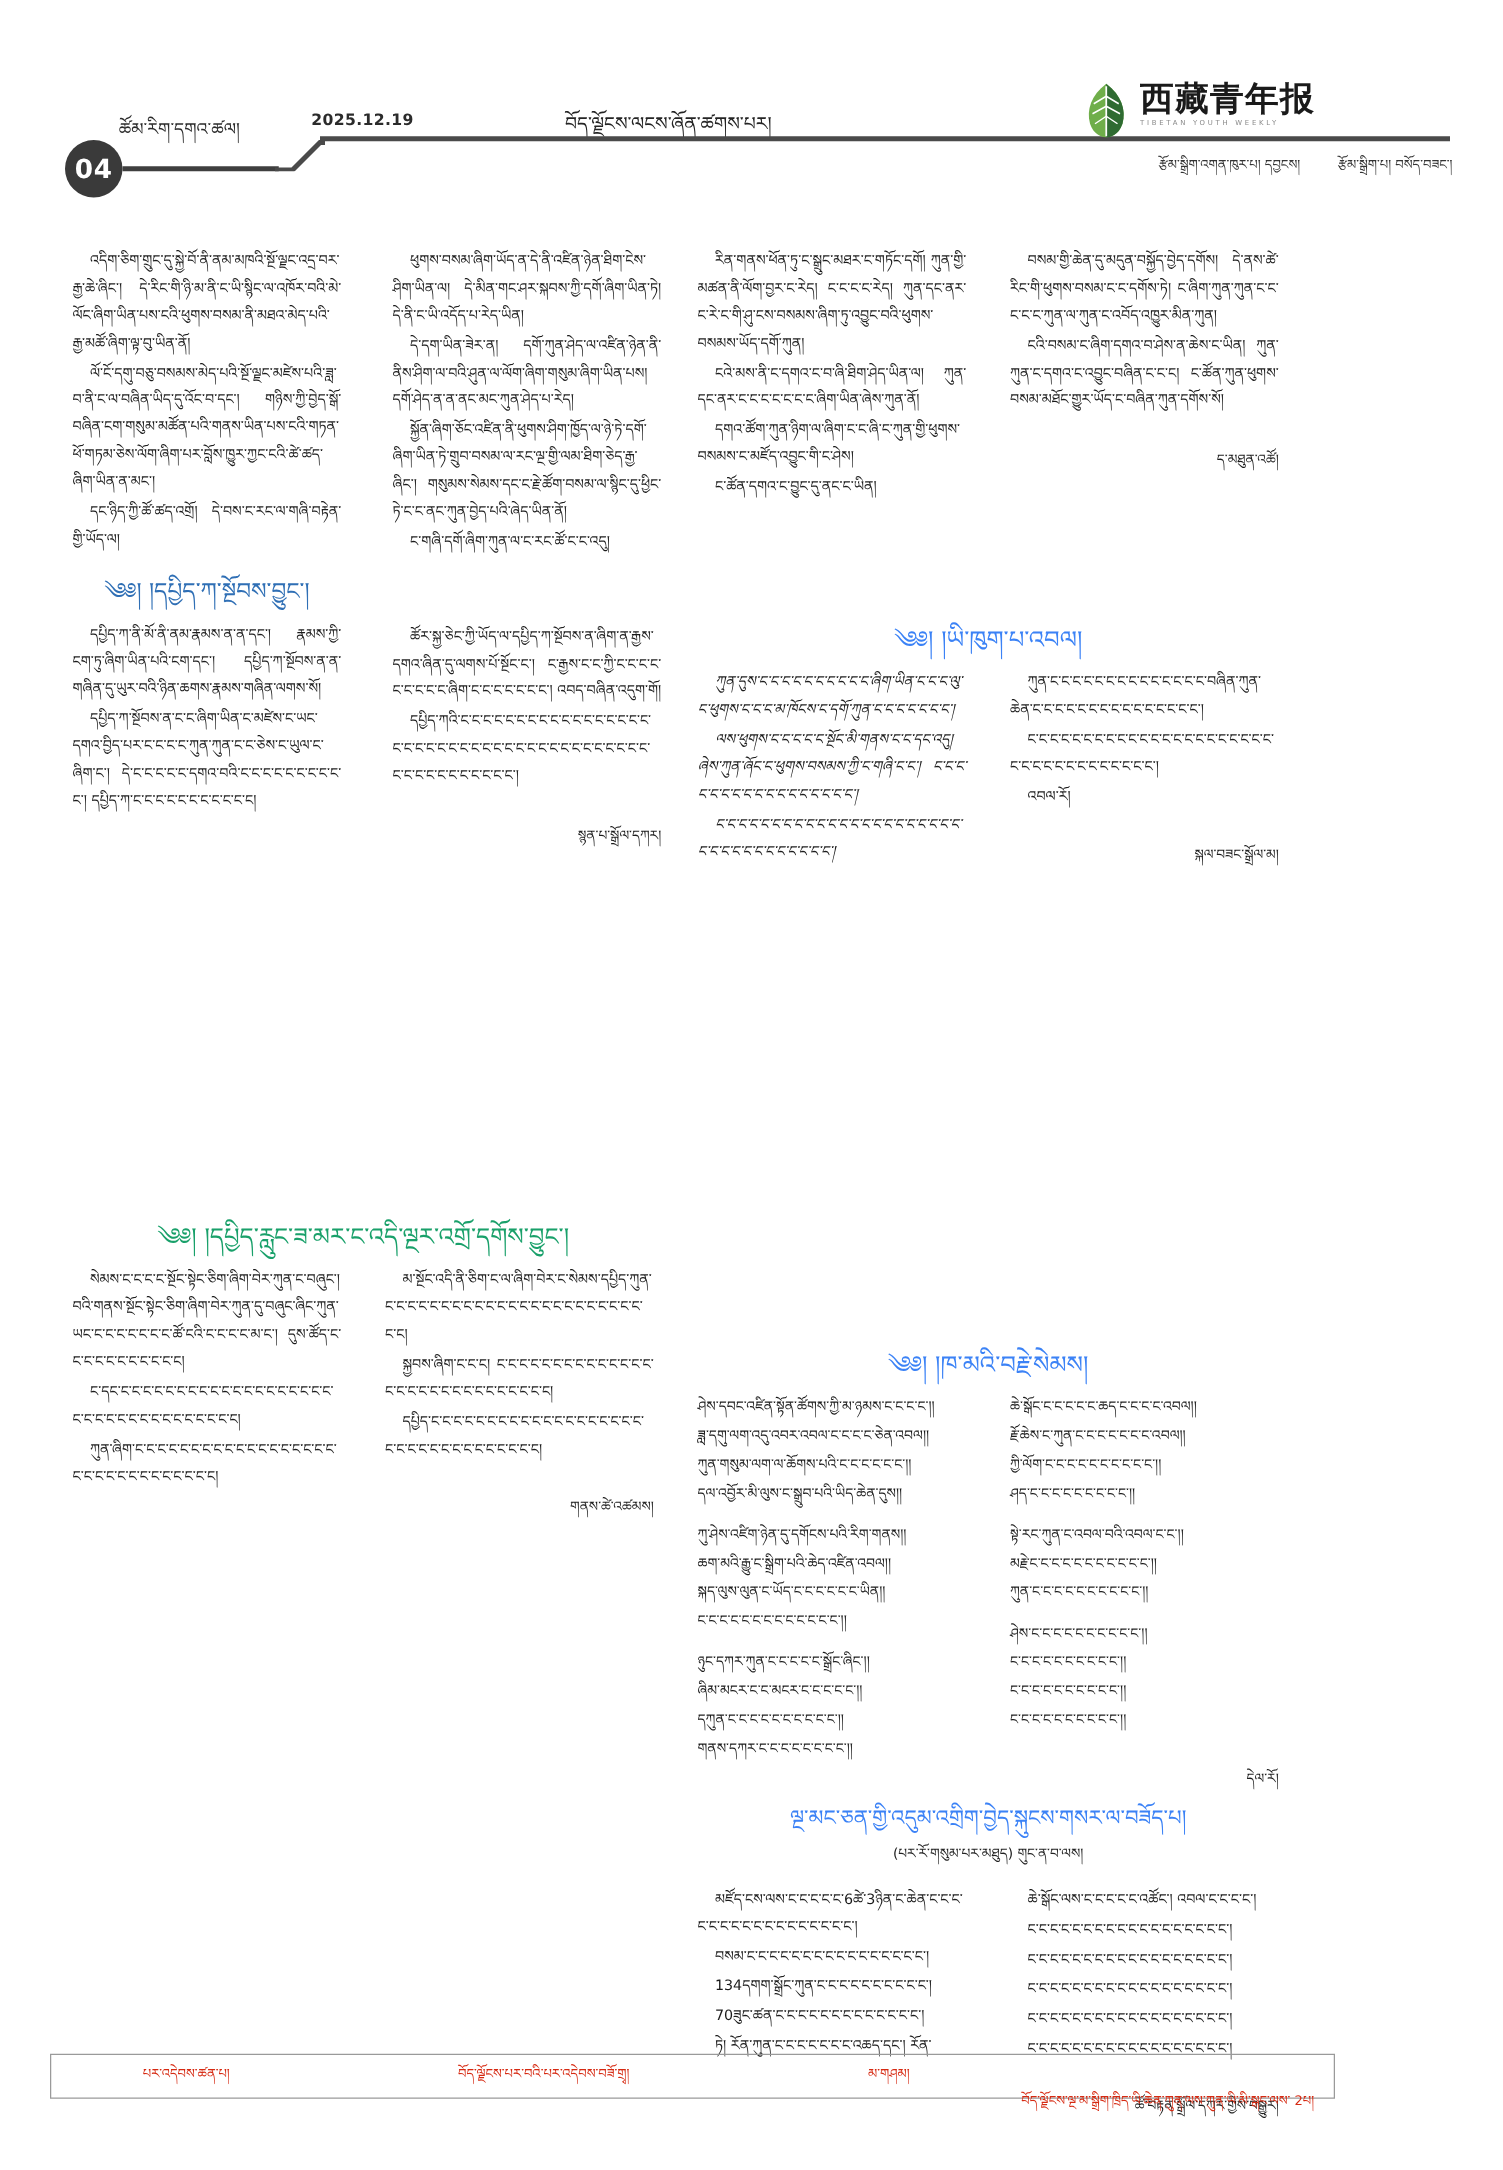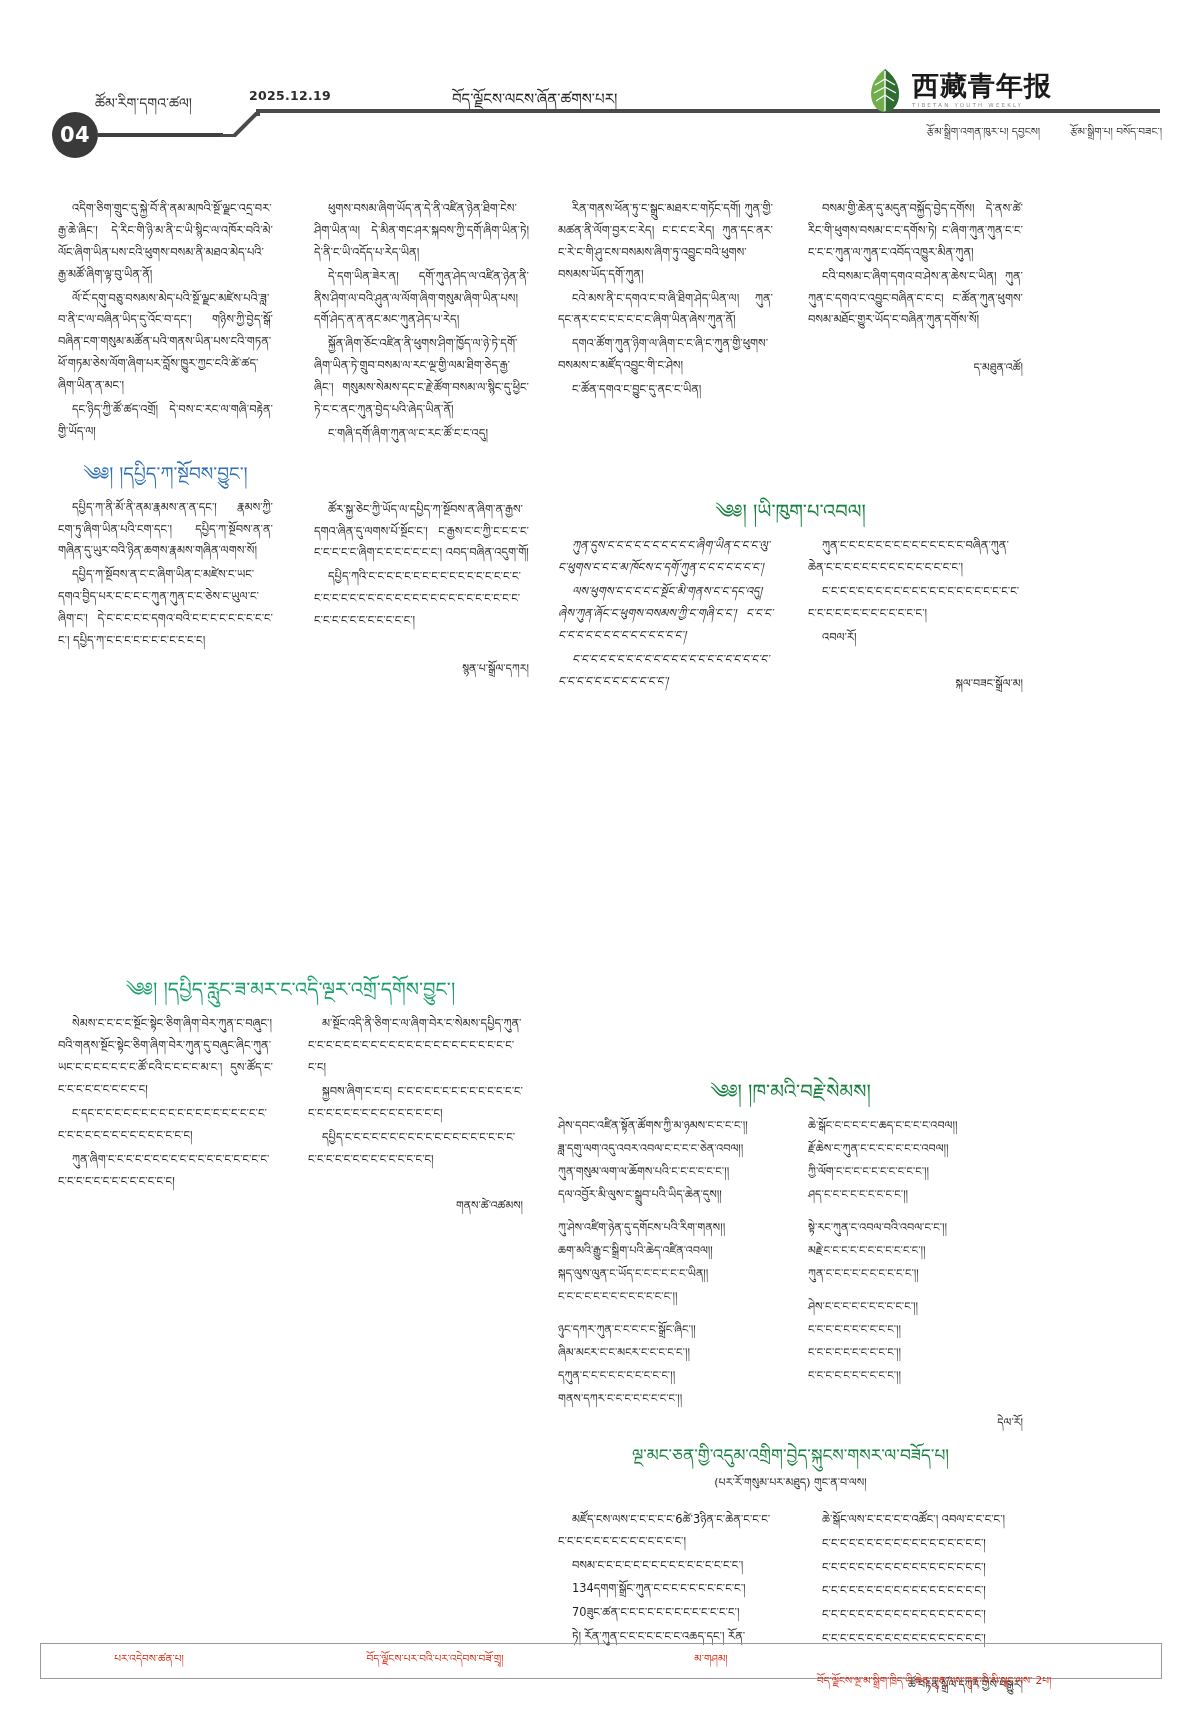--- a/index.html
+++ b/index.html
@@ -30,21 +30,21 @@
   }
   .mast-tib-center{
     position:absolute;left:452px;top:82px;font-size:15px;color:#242424;white-space:nowrap;
   }
   
   .rule-left{position:absolute;left:98px;top:133px;width:125px;height:4px;background:#3f3f3f;}
   .rule-diag{position:absolute;left:220px;top:112px;width:40px;height:25px;}
   .rule-right{position:absolute;left:256px;top:109px;width:904px;height:4px;background:#4a4a4a;}
 
   
-  .logo-wrap{position:absolute;left:868px;top:66px;width:295px;height:48px;display:flex;align-items:center;gap:10px;}
+  .logo-wrap{position:absolute;left:868px;top:66px;width:295px;height:48px;display:flex;gap:10px;}
   .leaf{width:34px;height:44px;position:relative;}
   .brand-cn{
     font-family:"DejaVu Sans","Liberation Sans",sans-serif;
     font-size:27px;font-weight:bold;color:#1a1a1a;letter-spacing:1px;line-height:1;
   }
   .brand-sub{font-size:5.5px;color:#8a8a8a;letter-spacing:2.2px;margin-top:3px;}
 
   .mast-credits{
     position:absolute;right:40px;top:120px;display:flex;gap:30px;
     font-size:10.5px;color:#333;white-space:nowrap;
@@ -64,36 +64,36 @@
     font-size:11.4px;line-height:1.92;color:#1b1b1b;text-align:justify;
     word-break:break-word;
   }
   .tib p{margin:0 0 0 0;text-indent:14px;}
   .tib p+p{margin-top:2px;}
 
   
   .sec-head{text-align:center;font-size:18.5px;margin:18px 0 10px 0;line-height:1.4;}
   .sec-head.blue{color:#2f6fb5;}
   .sec-head.green{color:#19a06a;}
-  .sec-head.orange{color:#15803d;}
+  .sec-head.orange{color:#3b82f6;}
   .sec-head.wide{font-size:19.5px;}
   .sec-sub{text-align:center;font-size:11px;color:#222;margin:2px 0 8px 0;}
   .byline{text-align:right;font-size:11px;color:#1b1b1b;margin-top:24px;}
 
   
   .span2{position:absolute;width:465px;}
   .span2.left{left:0;}
   .span2.right{left:500px;}
 
   
   .verse{font-size:11.2px;line-height:2.05;color:#1b1b1b;text-align:left;}
 
   
   .footer{
-    position:absolute;left:40px;top:1643px;width:1122px;height:36px;
+    position:absolute;left:40px;top:1643px;width:1028px;height:36px;
     border:1px solid #9a9a9a;display:flex;align-items:center;
     box-sizing:border-box;
   }
   .footer-cell{font-size:10.5px;color:#d62a12;white-space:nowrap;padding:0 8px;}
   .f1{width:200px;text-align:center;}
   .f2{width:340px;text-align:center;}
   .f3{width:180px;text-align:center;}
   .f4{flex:1;text-align:left;margin-top:45px;}
 </style>
 </head>

